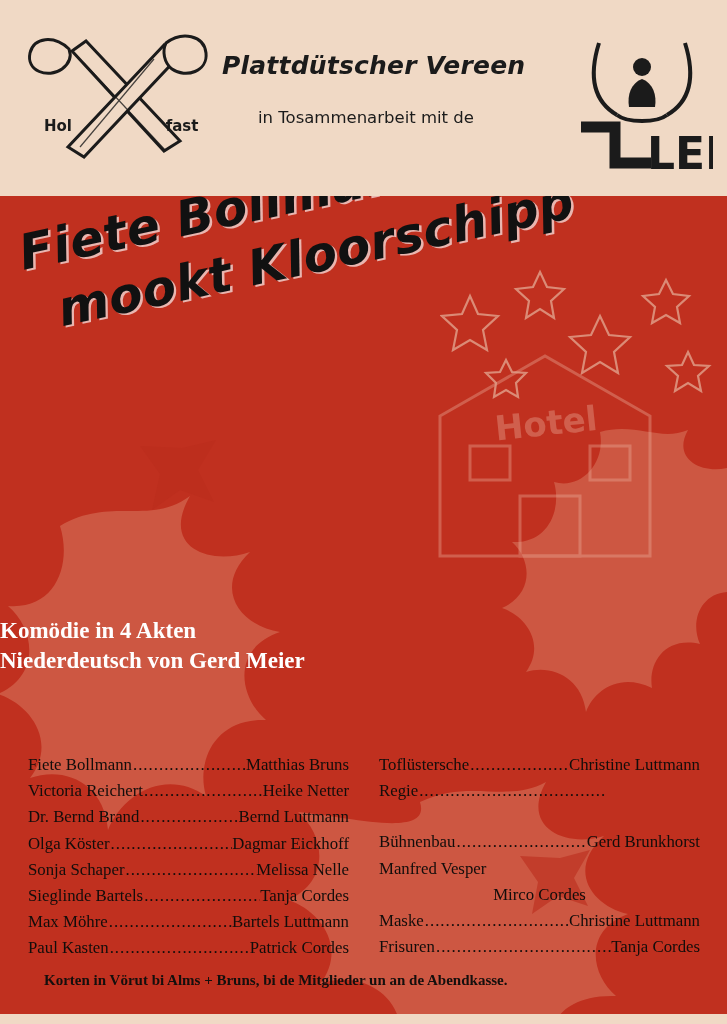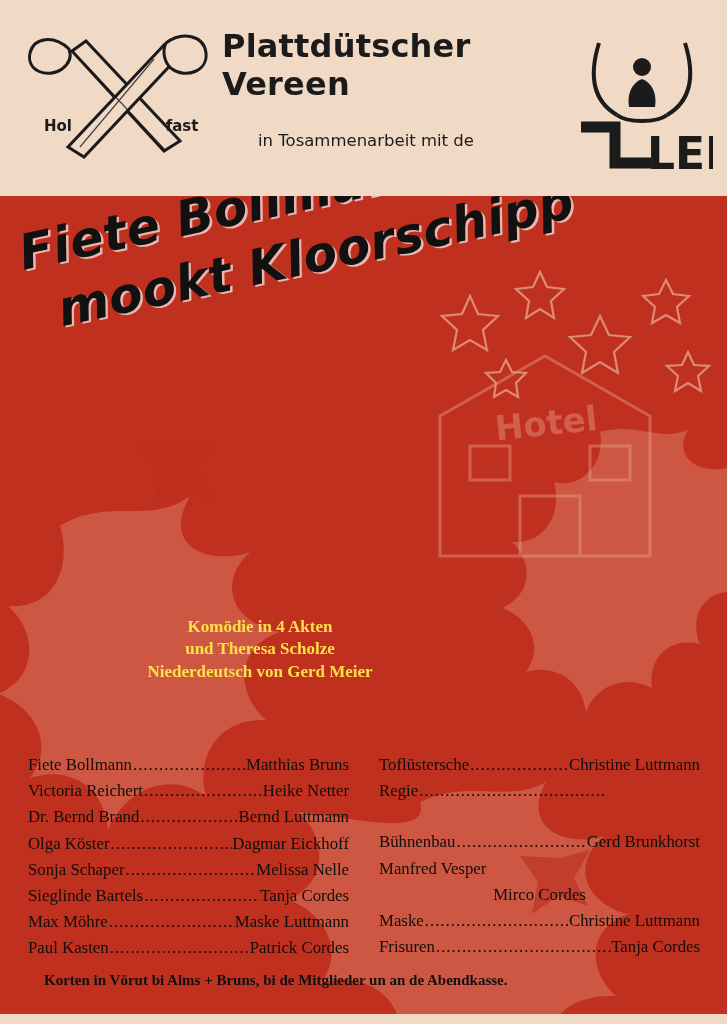--- a/index.html
+++ b/index.html
@@ -31,24 +31,25 @@
   }
   .logo-x svg { display:block; }
   .club-text {
     flex: 1 1 auto;
     padding-left: 8px;
     padding-bottom: 18px;
   }
   .club-name {
     font-family: "DejaVu Sans", sans-serif;
     font-weight: bold;
-    font-size: 32px;
+    font-size: 25px;
     line-height: 1.18;
     color: #1b1b1b;
     letter-spacing: 0.2px;
+    font-style: italic;
   }
   .club-sub {
     margin-top: 28px;
     font-family: "DejaVu Sans", sans-serif;
     font-size: 16.5px;
     color: #1b1b1b;
     padding-left: 36px;
   }
   .leb-logo {
     flex: 0 0 140px;
@@ -87,26 +88,26 @@
     white-space: nowrap;
     letter-spacing: 0.5px;
   }
   .title-line.l2 { margin-top: 6px; padding-left: 26px; }
 
   
   .credits {
     position: absolute;
     left: 0; top: 420px;
     width: 520px;
-    text-align: center;
+    text-align: left;
     font-family: "Liberation Serif", serif;
     font-weight: bold;
-    font-size: 17px;
+    font-size: 23px;
     line-height: 1.32;
-    color: #fde047;
+    color: #ffffff;
   }
 
   
   .cast {
     position: absolute;
     left: 28px; top: 556px;
     width: 672px;
     display: flex;
     gap: 30px;
     font-family: "Liberation Serif", serif;
@@ -235,21 +236,20 @@
       </g>
     </svg>
 
     <div class="title-wrap">
       <div class="title-line l1">Fiete Bollmann</div>
       <div class="title-line l2">mookt Kloorschipp</div>
     </div>
 
     <div class="credits">
       <div>Komödie in 4 Akten</div>
-      <div>und Theresa Scholze</div>
       <div>Niederdeutsch von Gerd Meier</div>
     </div>
 
     <div class="cast">
       <div class="cast-col">
         <div class="cast-row">
           <span class="cast-role">Fiete Bollmann</span>
           <span class="cast-dots">........................................</span>
           <span class="cast-name">Matthias Bruns</span>
         </div>
@@ -274,21 +274,21 @@
           <span class="cast-name">Melissa Nelle</span>
         </div>
         <div class="cast-row">
           <span class="cast-role">Sieglinde Bartels</span>
           <span class="cast-dots">........................................</span>
           <span class="cast-name">Tanja Cordes</span>
         </div>
         <div class="cast-row">
           <span class="cast-role">Max Möhre</span>
           <span class="cast-dots">........................................</span>
-          <span class="cast-name">Maske Luttmann</span>
+          <span class="cast-name">Bartels Luttmann</span>
         </div>
         <div class="cast-row">
           <span class="cast-role">Paul Kasten</span>
           <span class="cast-dots">........................................</span>
           <span class="cast-name">Patrick Cordes</span>
         </div>
       </div>
 
       <div class="cast-col">
         <div class="cast-row">

